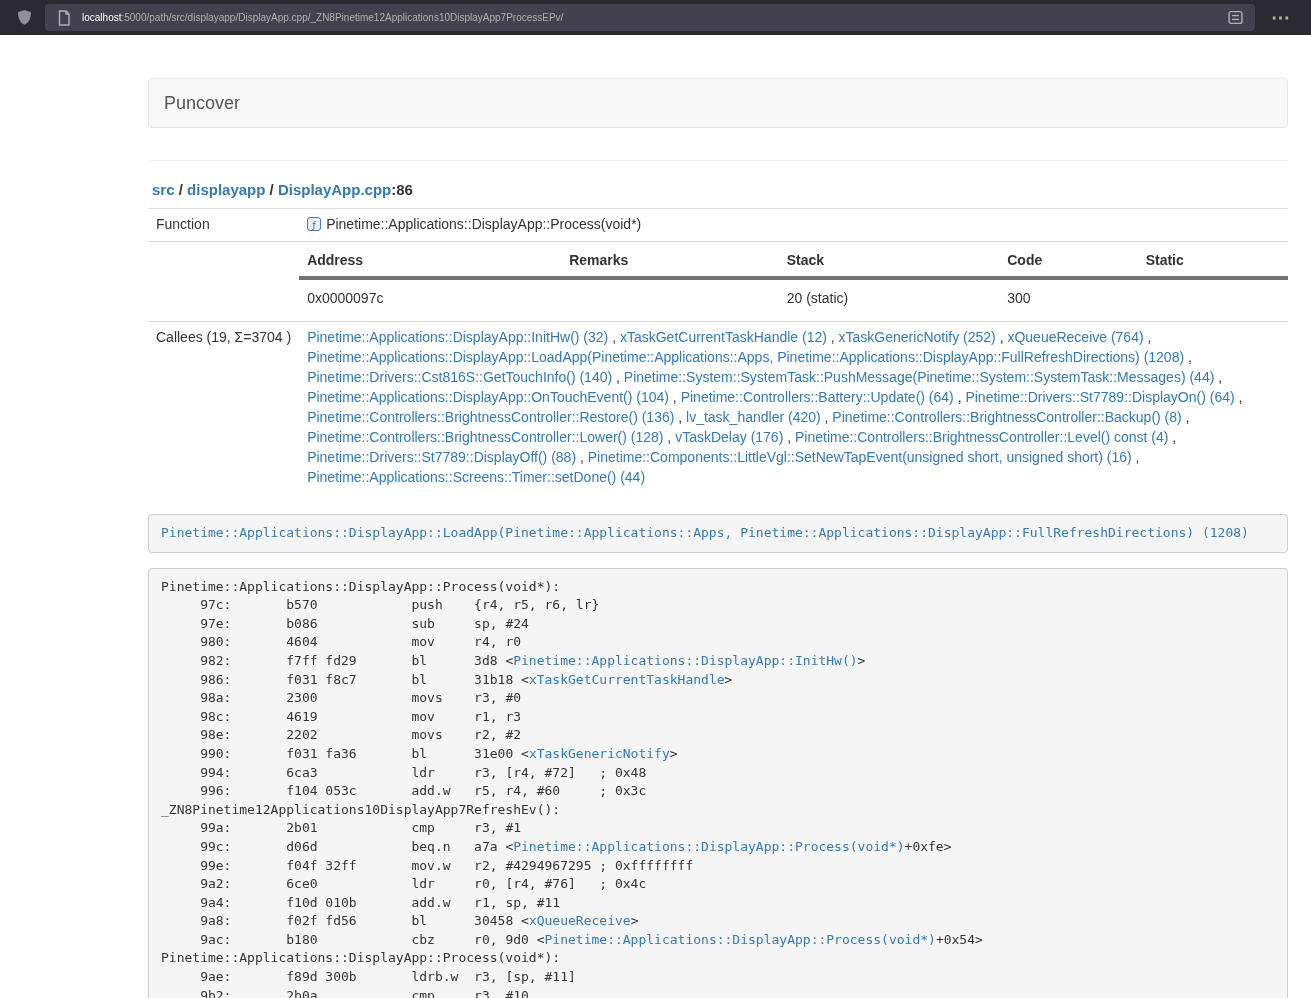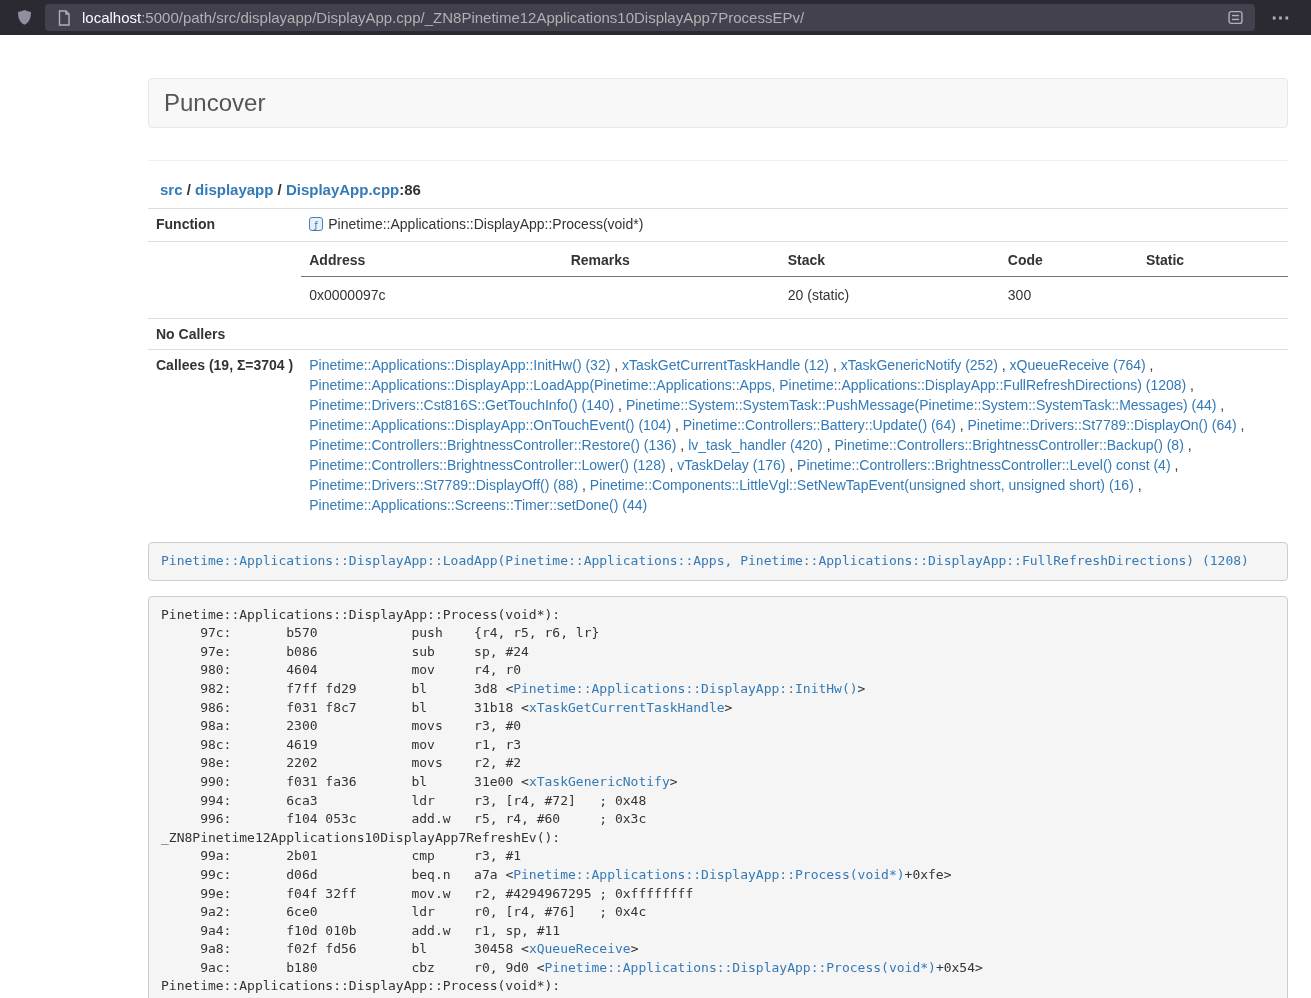--- a/index.html
+++ b/index.html
@@ -16,63 +16,63 @@
     height: 35px; background: #2b2a33;
     display: flex; align-items: center; padding: 0 12px;
   }
   .tb-btn { display: flex; align-items: center; justify-content: center; padding: 0 4px; cursor: pointer; }
   .urlbar {
     flex: 1; height: 27px; margin: 0 8px;
     background: #42414d; border-radius: 4px;
     display: flex; align-items: center; padding: 0 8px;
   }
   .url-text {
-    flex: 1; margin-left: 7px; font-size: 15px;
+    flex: 1; margin-left: 7px; font-size: 10px;
     white-space: nowrap; overflow: hidden;
   }
   .url-host { color: #fbfbfe; }
   .url-path { color: #b1b1b3; }
   .menu-btn {
     color: #b1b1b3; font-size: 19px; font-weight: bold;
     padding: 0 8px; letter-spacing: 1px; cursor: pointer; line-height: 1;
   }
 
   
   .container { width: 1140px; margin-left: 148px; padding-top: 43px; }
 
   .navbar {
     height: 50px; background: #f8f8f8;
     border: 1px solid #e7e7e7; border-radius: 4px;
     display: flex; align-items: center; padding: 0 15px;
     margin-bottom: 32px;
   }
-  .brand { font-size: 24px; color: #555; text-decoration: none; }
+  .brand { font-size: 18px; color: #555; text-decoration: none; }
 
   hr { border: 0; border-top: 1px solid #eee; margin: 0 0 20px 0; }
 
   a { color: #337ab7; text-decoration: none; }
 
-  .breadcrumb { font-size: 15px; font-weight: bold; margin: 0 0 10px 12px; }
+  .breadcrumb { font-size: 15px; font-weight: bold; margin: 0 0 10px 4px; }
   .breadcrumb .sep, .breadcrumb .suffix { color: #333; }
 
   table.main { width: 100%; border-collapse: collapse; }
   table.main > tbody > tr > td {
     border-top: 1px solid #ddd;
     padding: 5px 8px;
     vertical-align: top;
     line-height: 20px;
   }
-  td.rowlabel { width: 143px; font-weight: bold; white-space: nowrap; }
+  td.rowlabel { width: 143px; font-weight: normal; white-space: nowrap; }
 
   .ficon { display: inline-block; vertical-align: -2px; margin-right: 5px; }
 
   table.nested { width: 100%; border-collapse: collapse; }
   table.nested th {
     text-align: left; font-weight: bold;
-    border-bottom: 1px solid #737373;
+    border-bottom: 4px solid #737373;
     padding: 3px 8px 6px 8px; line-height: 20px;
   }
   table.nested td { padding: 8px; line-height: 20px; }
   table.nested th:nth-child(1) { width: 26.5%; }
   table.nested th:nth-child(2) { width: 22%; }
   table.nested th:nth-child(3) { width: 22.3%; margin-left: 9px; }
   table.nested th:nth-child(4) { width: 14%; }
   table.nested th:nth-child(5) { width: 15.2%; }
 
   td.callees { line-height: 20px; }
@@ -157,24 +157,20 @@
                 <td></td>
                 <td>20 (static)</td>
                 <td>300</td>
                 <td></td>
               </tr>
             </tbody>
           </table>
         </td>
       </tr>
       <tr>
-        <td class="rowlabel">No Callers</td>
-        <td></td>
-      </tr>
-      <tr>
         <td class="rowlabel">Callees (19, Σ=3704 )</td>
         <td class="callees"><a href="#">Pinetime::Applications::DisplayApp::InitHw() (32)</a> , <a href="#">xTaskGetCurrentTaskHandle (12)</a> , <a href="#">xTaskGenericNotify (252)</a> , <a href="#">xQueueReceive (764)</a> , <a href="#">Pinetime::Applications::DisplayApp::LoadApp(Pinetime::Applications::Apps, Pinetime::Applications::DisplayApp::FullRefreshDirections) (1208)</a> , <a href="#">Pinetime::Drivers::Cst816S::GetTouchInfo() (140)</a> , <a href="#">Pinetime::System::SystemTask::PushMessage(Pinetime::System::SystemTask::Messages) (44)</a> , <a href="#">Pinetime::Applications::DisplayApp::OnTouchEvent() (104)</a> , <a href="#">Pinetime::Controllers::Battery::Update() (64)</a> , <a href="#">Pinetime::Drivers::St7789::DisplayOn() (64)</a> , <a href="#">Pinetime::Controllers::BrightnessController::Restore() (136)</a> , <a href="#">lv_task_handler (420)</a> , <a href="#">Pinetime::Controllers::BrightnessController::Backup() (8)</a> , <a href="#">Pinetime::Controllers::BrightnessController::Lower() (128)</a> , <a href="#">vTaskDelay (176)</a> , <a href="#">Pinetime::Controllers::BrightnessController::Level() const (4)</a> , <a href="#">Pinetime::Drivers::St7789::DisplayOff() (88)</a> , <a href="#">Pinetime::Components::LittleVgl::SetNewTapEvent(unsigned short, unsigned short) (16)</a> , <a href="#">Pinetime::Applications::Screens::Timer::setDone() (44)</a></td>
       </tr>
     </tbody>
   </table>
 
   <pre class="snippet"><a href="#">Pinetime::Applications::DisplayApp::LoadApp(Pinetime::Applications::Apps, Pinetime::Applications::DisplayApp::FullRefreshDirections) (1208)</a></pre>
 
   <pre class="code">Pinetime::Applications::DisplayApp::Process(void*):
      97c:	b570      	push	{r4, r5, r6, lr}

